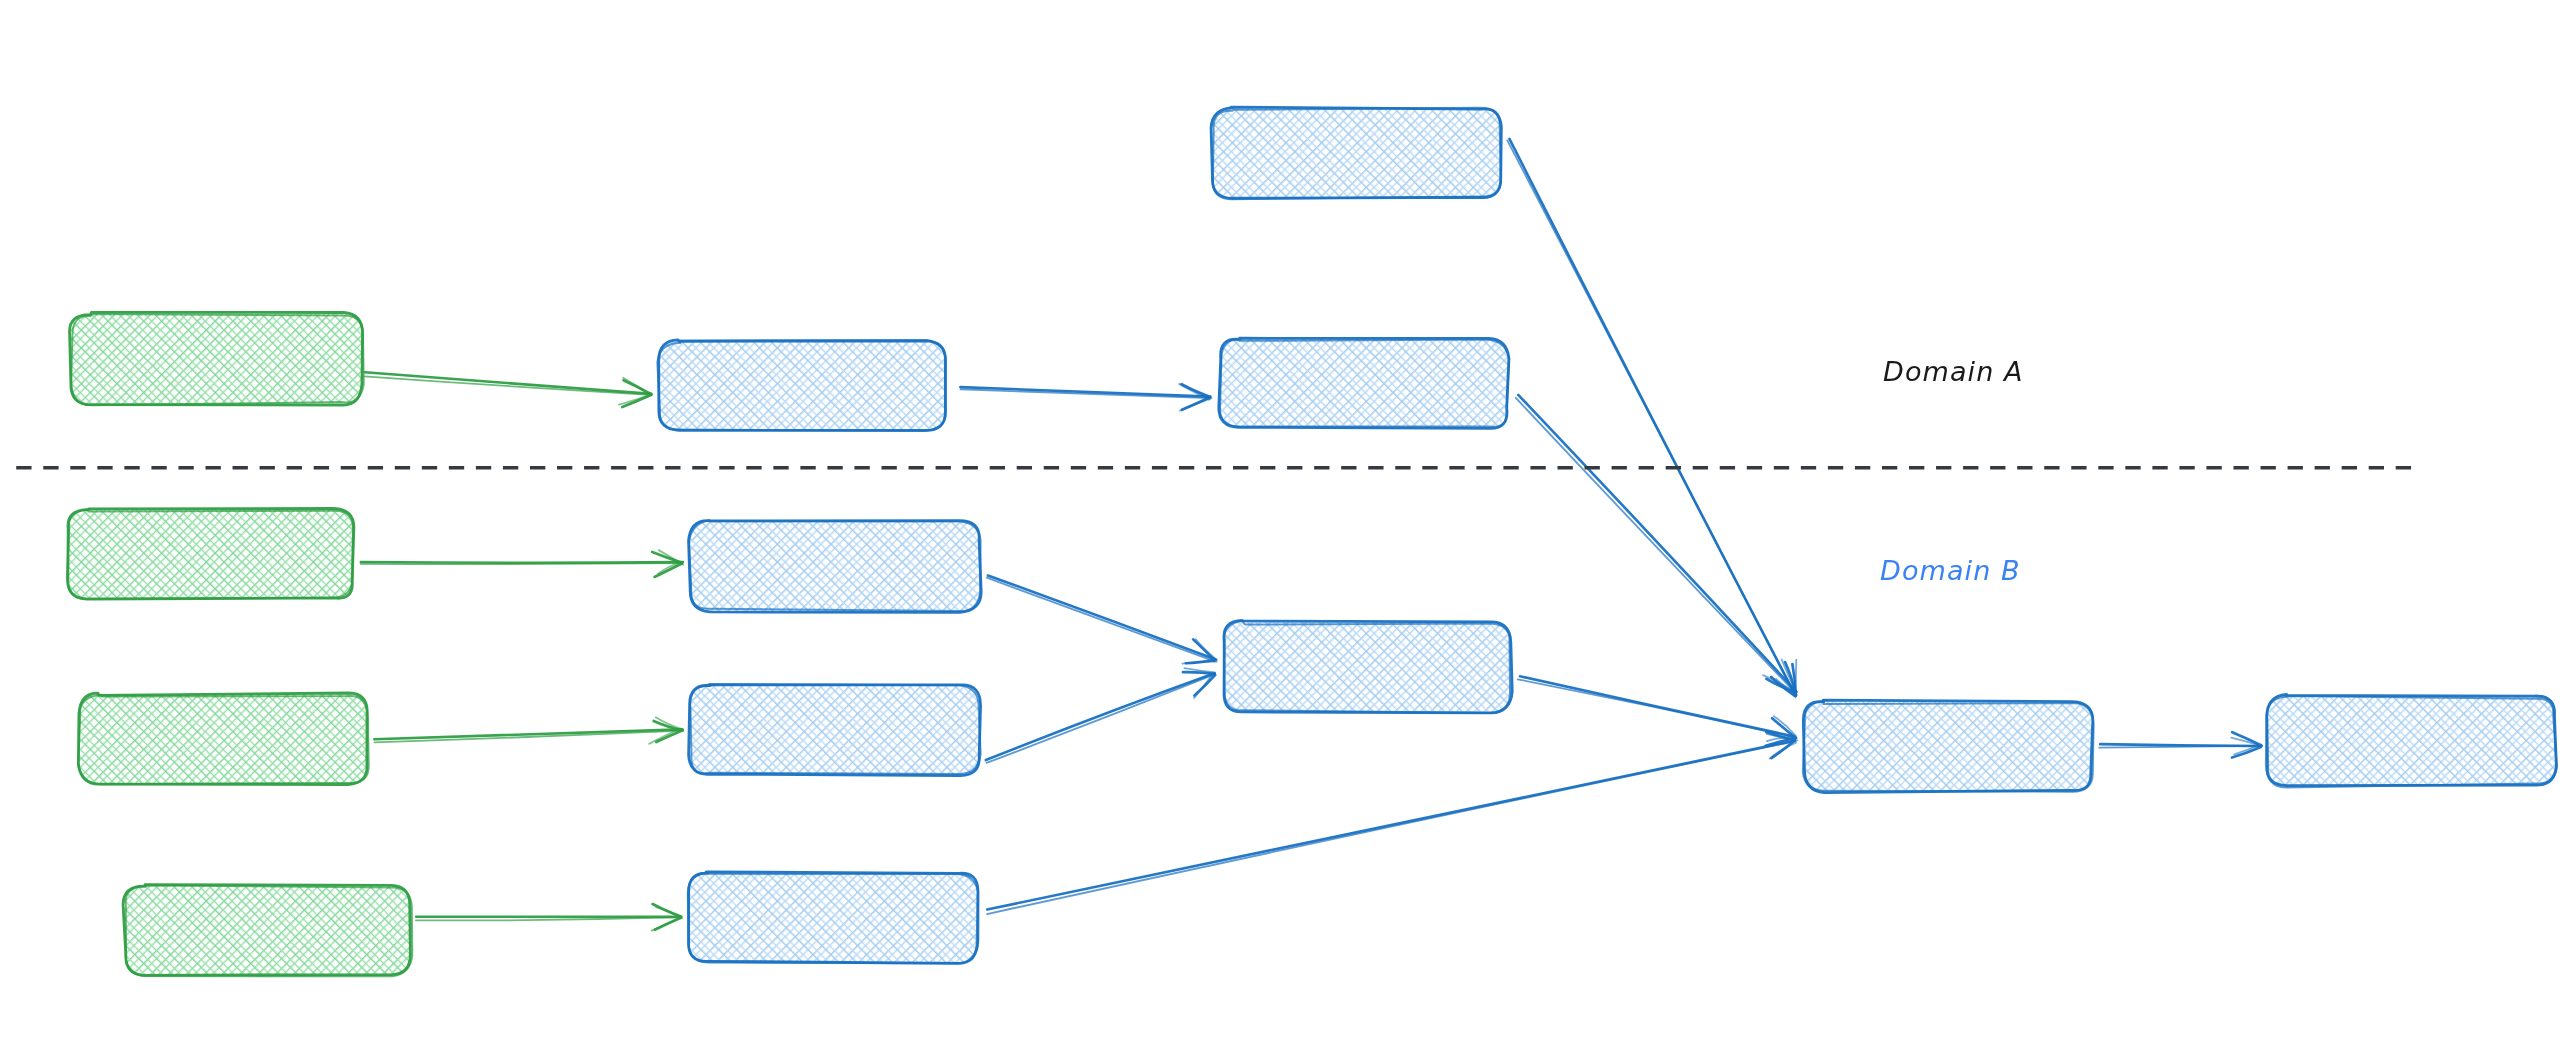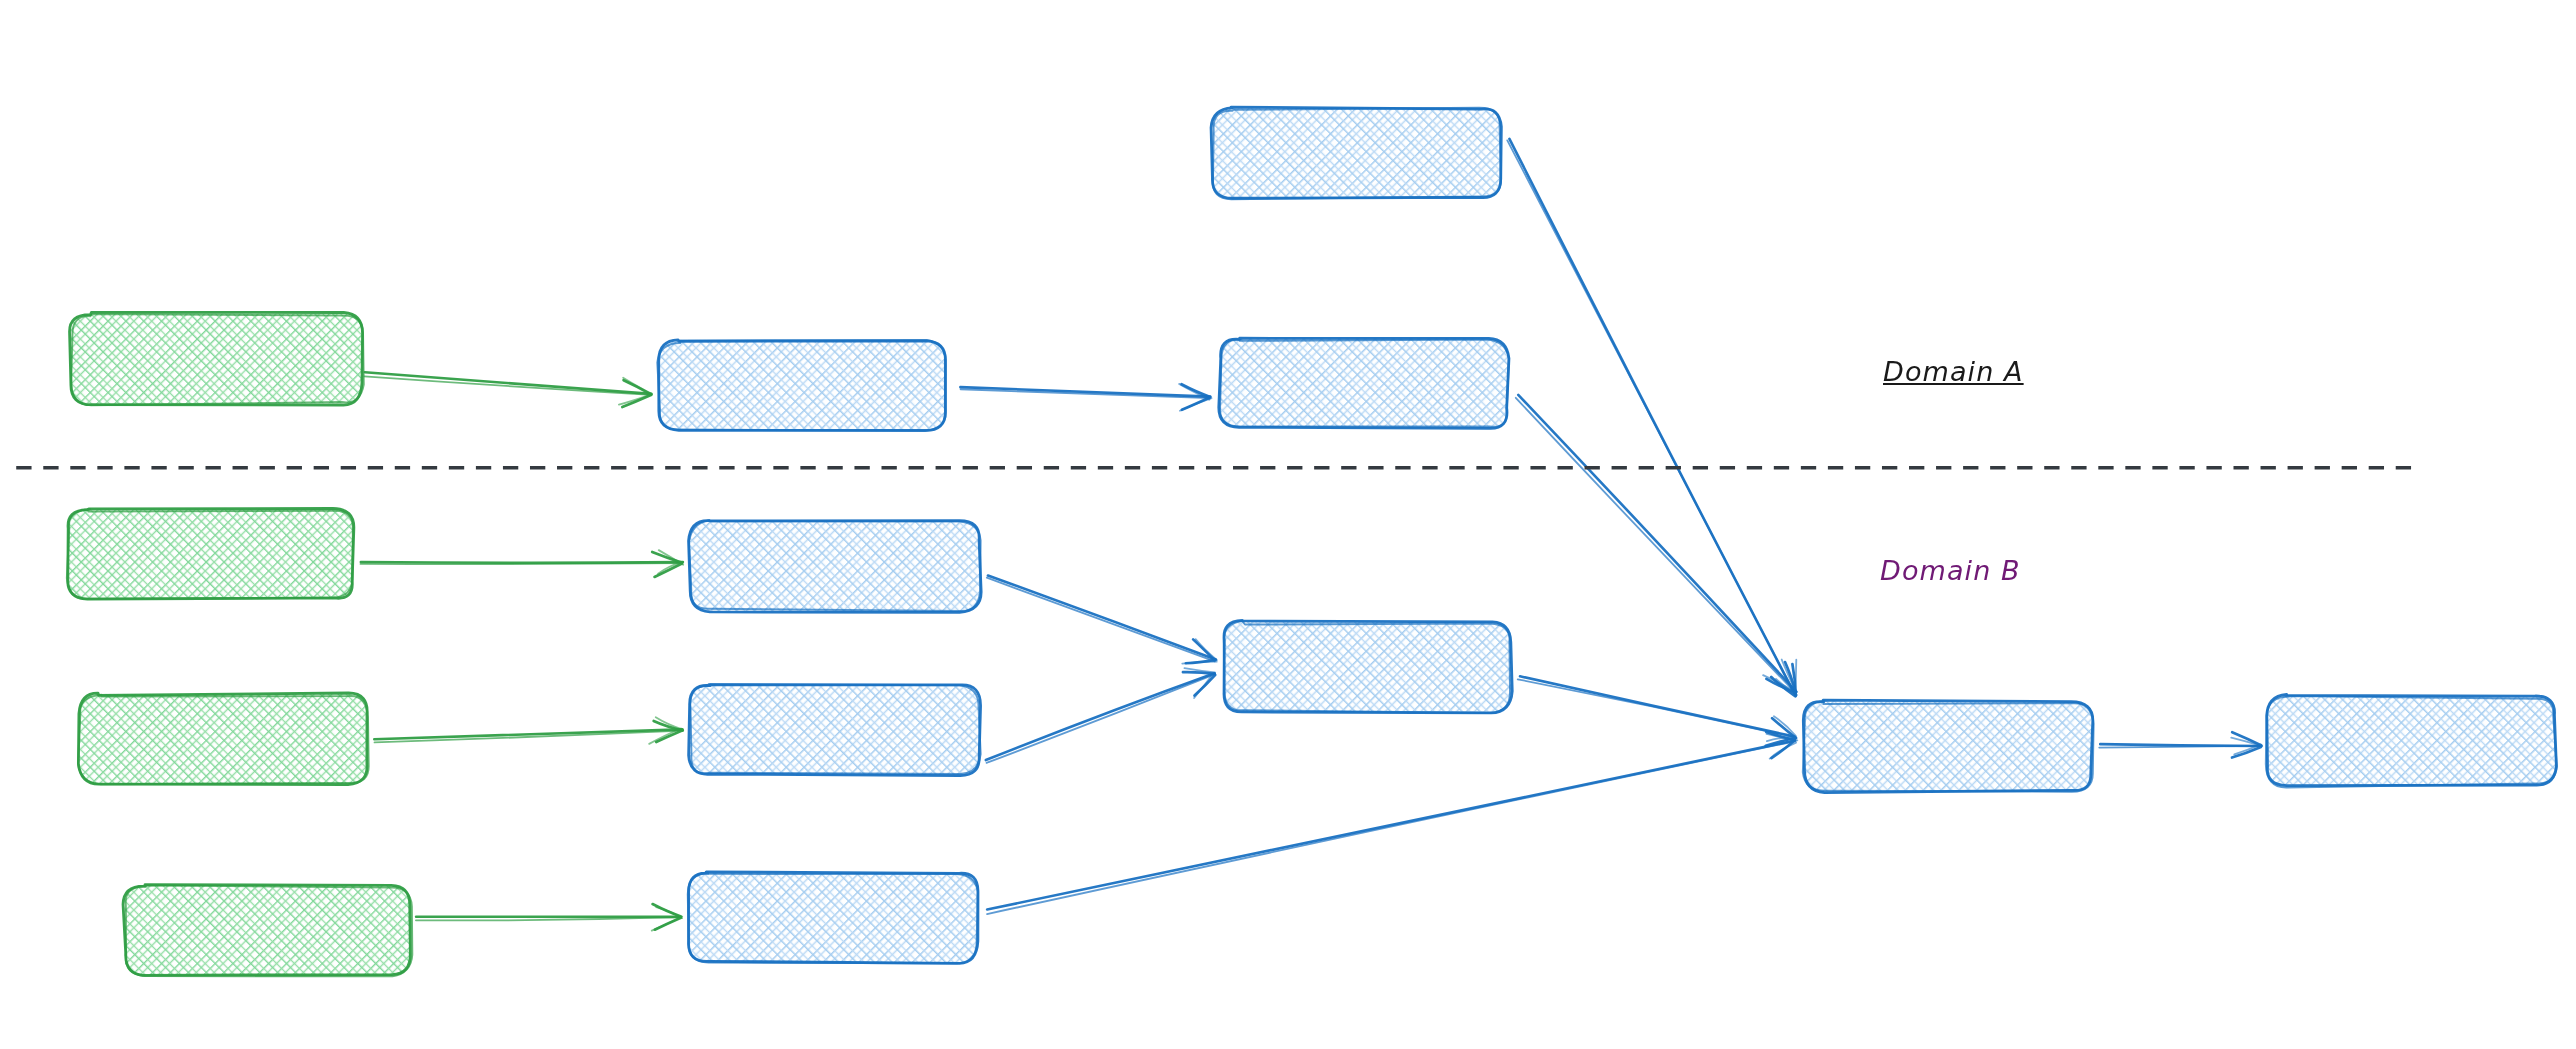--- a/index.html
+++ b/index.html
@@ -292,16 +292,16 @@
           <rect x="2515" y="772" width="320" height="100" fill="url(#hatch-blue2)" clip-path="url(#clip-b-sink-2)" stroke="none"></rect>
           <path d="M 2536.2116733554803 771.7159687048364 L 2812.0536930087274 772.3445485124106 Q 2835.6879837046786 771.6488357549761 2834.075459289865 793.3961747174134 L 2836.237310410867 850.5311107645422 Q 2833.7608181001438 872.3950116166822 2812.135727691993 871.1048836711351 L 2536.8869771964323 871.6661771780188 Q 2513.9642095568424 871.0602858546471 2515.721615983137 850.4340900430615 L 2514.975793839235 794.5629138956605 Q 2515.372281266177 772.4409809122053 2536.9237735755387 770.5520801544898 Z" fill="none" stroke="#1971c2" stroke-width="3.1" stroke-linecap="round" stroke-linejoin="round" opacity="0.95"></path>
           <path d="M 2536.787008178787 772.4210319525661 L 2814.158523561321 775.2775306721579 Q 2834.283290100975 774.8153648394232 2832.779870605646 794.4621713049069 L 2836.614862491663 849.5629808912813 Q 2835.8611092106726 870.608365488615 2812.7976788055144 869.4661310673068 L 2536.507212992435 873.7478830834608 Q 2514.2424016955506 873.5238608737122 2513.8813105107665 847.664897334699 L 2514.6641240840145 793.7348751190747 Q 2516.292471600833 773.064829922684 2539.7528635998037 772.8549796113069 Z" fill="none" stroke="#1971c2" stroke-width="2.2" stroke-linecap="round" stroke-linejoin="round" opacity="0.72"></path>
         </g>
       </g>
     <g id="divider-layer">
         <line x1="18" y1="519" x2="2683" y2="519" stroke="#343a40" stroke-width="4" stroke-dasharray="17 13" stroke-linecap="butt"></line>
       </g>
   </svg>
 
-  <div class="domain-label" id="lbl-0" style="left: 1883px; top: 356px; color: rgb(26, 26, 26); text-decoration: underline;">Domain A</div>
-  <div class="domain-label" id="lbl-1" style="left: 1880px; top: 555px; color: #701a75;">Domain B</div>
+  <div class="domain-label" id="lbl-0" style="left: 1883px; top: 356px; color: rgb(26, 26, 26);">Domain A</div>
+  <div class="domain-label" id="lbl-1" style="left: 1880px; top: 555px; color: #3b82f6;">Domain B</div>
 </div>
 
 
 </body></html>

